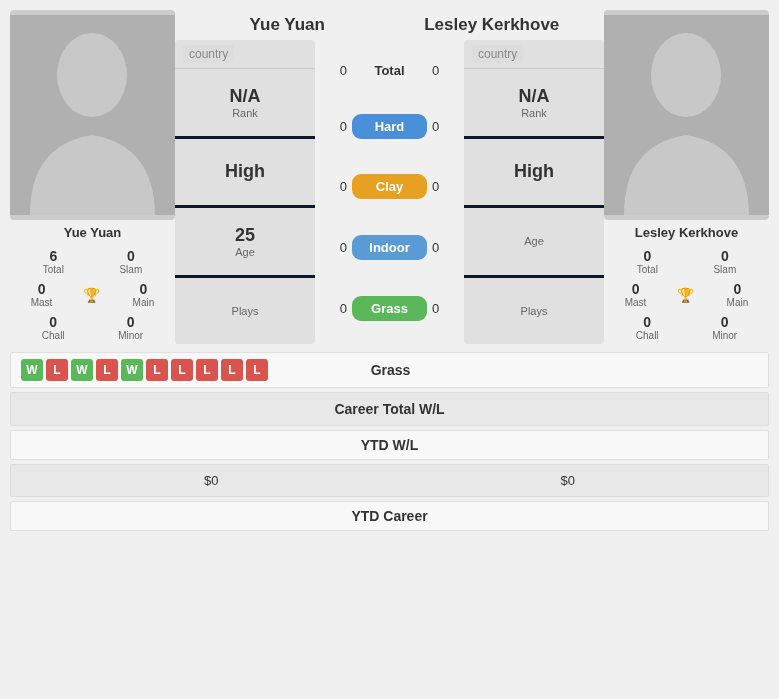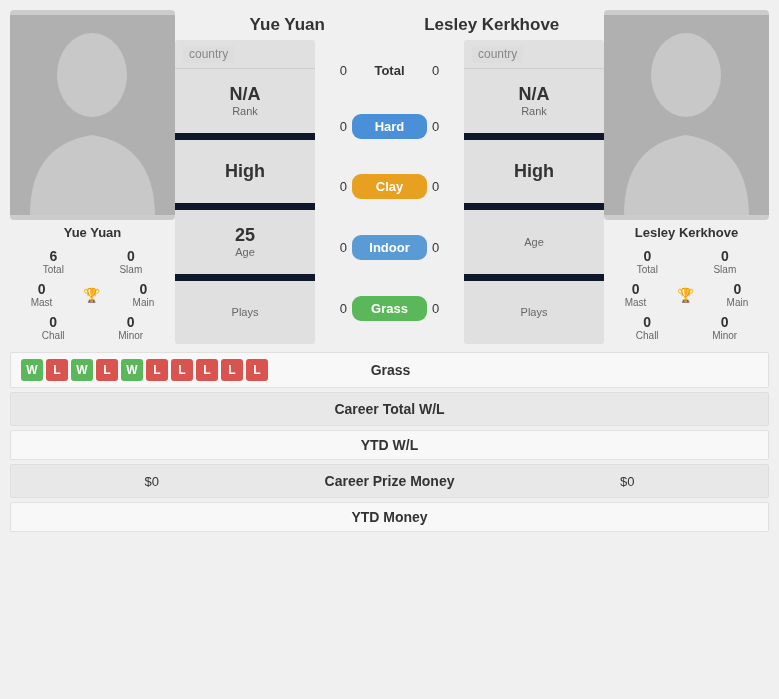--- a/index.html
+++ b/index.html
@@ -219,21 +219,21 @@
       background: #e0e0e0;
       display: flex;
       flex-direction: column;
       border-radius: 3px;
       margin-left: 2px;
     }
 
     .panel-stat {
       text-align: center;
       padding: 10px 5px;
-      border-bottom: 7px solid #0f172a;
+      border-bottom: 3px solid #0f172a;
       flex: 1;
       display: flex;
       flex-direction: column;
       justify-content: center;
     }
 
     .panel-stat:last-child {
       border-bottom: none;
     }
 
@@ -533,25 +533,24 @@
     </div>
 
     <div class="form-row">
       <div class="stats-row-left"></div>
       <div class="stats-row-label">YTD W/L</div>
       <div class="stats-row-right"></div>
     </div>
 
     <div class="stats-row">
       <div class="stats-row-left">$0</div>
-      <div class="stats-row-label">Career Prize Money</div>
       <div class="stats-row-right">$0</div>
     </div>
 
     <div class="form-row">
       <div class="stats-row-left"></div>
-      <div class="stats-row-label">YTD Money</div>
+      <div class="stats-row-label">YTD Career</div>
       <div class="stats-row-right"></div>
     </div>
 
   </div>
 
 </div>
 
 </body></html>

